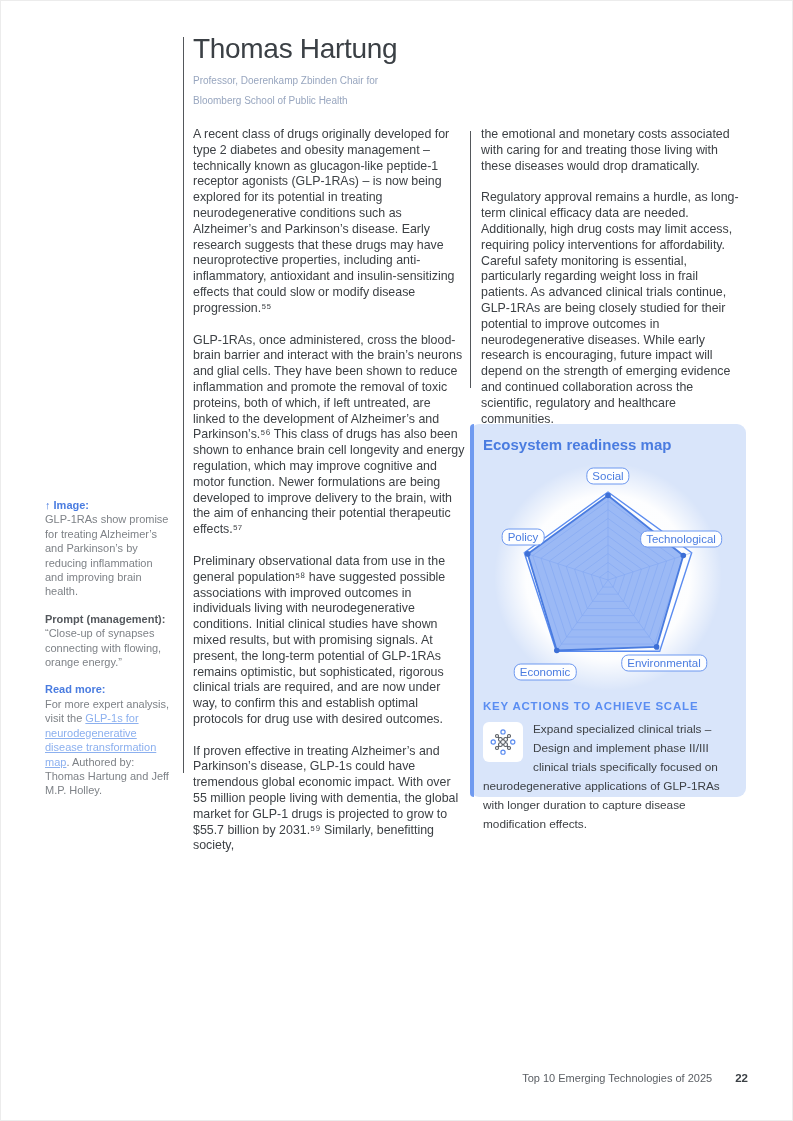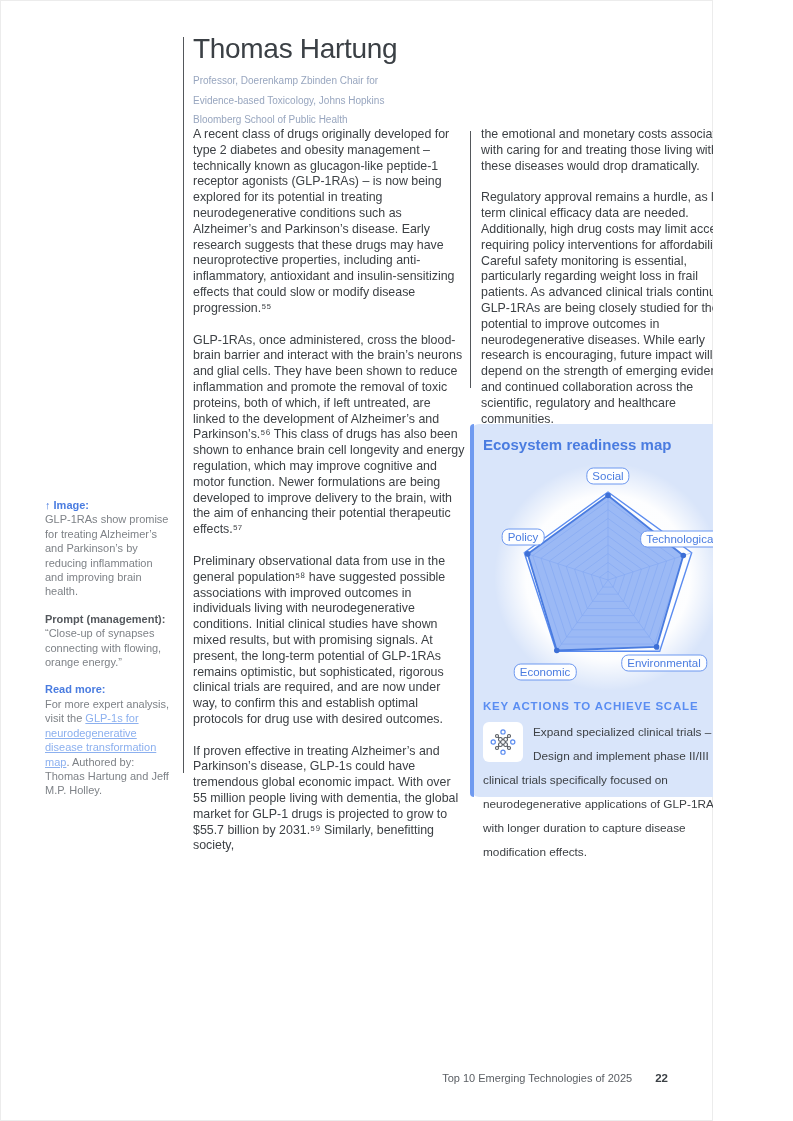--- a/index.html
+++ b/index.html
@@ -1,16 +1,16 @@
 <!DOCTYPE html>
 <html><head>
 <meta charset="utf-8">
 <style>
   html,body{margin:0;padding:0;background:#ffffff;}
-  .page{position:relative;width:713px;height:1121px;background:#fff;overflow:hidden;
+  .page{position:relative;width:793px;height:1121px;background:#fff;overflow:hidden;
         font-family:"Liberation Sans",sans-serif;box-shadow:inset 0 0 0 1px #ececec;}
   .v-rule{position:absolute;width:1px;background:#54575b;}
   .rule-title{left:183px;top:37px;height:736px;}
   .rule-cols{left:470px;top:131px;height:257px;}
 
   .header{position:absolute;left:193px;top:33px;}
   .header h1{margin:0;font-size:28px;font-weight:400;color:#3b4045;letter-spacing:-0.3px;}
   .role{margin-top:6px;font-size:10px;line-height:19.5px;color:#98a6bf;}
 
   .col{position:absolute;top:127px;font-size:12.4px;line-height:15.8px;color:#3d4145;}
@@ -31,40 +31,39 @@
          border-radius:9px 0 0 9px;}
   .panel-title{position:absolute;left:13px;top:12px;color:#4a7ce0;font-weight:bold;font-size:15px;}
   .chart{position:absolute;left:0;top:38px;width:276px;height:235px;}
   .chart svg{position:absolute;left:0;top:0;}
   .axis-label{position:absolute;transform:translate(-50%,-50%);background:#fdfeff;
          border:1.5px solid #6d98f0;color:#4a7ce0;font-size:11.5px;padding:1px 5px 2px;
          white-space:nowrap;border-radius:7px;}
   .key-title{position:absolute;left:13px;top:276px;color:#5a8df2;font-weight:bold;
          font-size:11.5px;letter-spacing:0.8px;}
   .key-body{position:absolute;left:13px;top:296px;width:252px;font-size:11.8px;
-         line-height:24px;color:#3d4145;}
+         line-height:19px;color:#3d4145;}
   .key-icon{float:left;width:40px;height:40px;background:#fff;border-radius:6px;
          margin:2px 10px 2px 0;display:flex;align-items:center;justify-content:center;}
 
   .footer{position:absolute;top:1072px;right:45px;font-size:11px;color:#5a5e63;}
   .page-num{font-weight:bold;color:#3b4045;margin-left:23px;font-size:11.5px;}
 </style>
 </head>
 <body>
 
 <div class="page">
 
   <div class="v-rule rule-title"></div>
   <div class="v-rule rule-cols"></div>
 
   <div class="header">
     <h1>Thomas Hartung</h1>
     <div class="role">
       <div>Professor, Doerenkamp Zbinden Chair for</div>
-      <div>Evidence-based Toxicology, Johns Hopkins</div>
       <div>Bloomberg School of Public Health</div>
     </div>
   </div>
 
   <div class="col col1">
     <p>A recent class of drugs originally developed for type 2 diabetes and obesity management – technically known as glucagon-like peptide-1 receptor agonists (GLP-1RAs) – is now being explored for its potential in treating neurodegenerative conditions such as Alzheimer’s and Parkinson’s disease. Early research suggests that these drugs may have neuroprotective properties, including anti-inflammatory, antioxidant and insulin-sensitizing effects that could slow or modify disease progression.⁵⁵</p>
     <p>GLP-1RAs, once administered, cross the blood-brain barrier and interact with the brain’s neurons and glial cells. They have been shown to reduce inflammation and promote the removal of toxic proteins, both of which, if left untreated, are linked to the development of Alzheimer’s and Parkinson’s.⁵⁶ This class of drugs has also been shown to enhance brain cell longevity and energy regulation, which may improve cognitive and motor function. Newer formulations are being developed to improve delivery to the brain, with the aim of enhancing their potential therapeutic effects.⁵⁷</p>
     <p>Preliminary observational data from use in the general population⁵⁸ have suggested possible associations with improved outcomes in individuals living with neurodegenerative conditions. Initial clinical studies have shown mixed results, but with promising signals. At present, the long-term potential of GLP-1RAs remains optimistic, but sophisticated, rigorous clinical trials are required, and are now under way, to confirm this and establish optimal protocols for drug use with desired outcomes.</p>
     <p>If proven effective in treating Alzheimer’s and Parkinson’s disease, GLP-1s could have tremendous global economic impact. With over 55 million people living with dementia, the global market for GLP-1 drugs is projected to grow to $55.7 billion by 2031.⁵⁹ Similarly, benefitting society,</p>
   </div>

